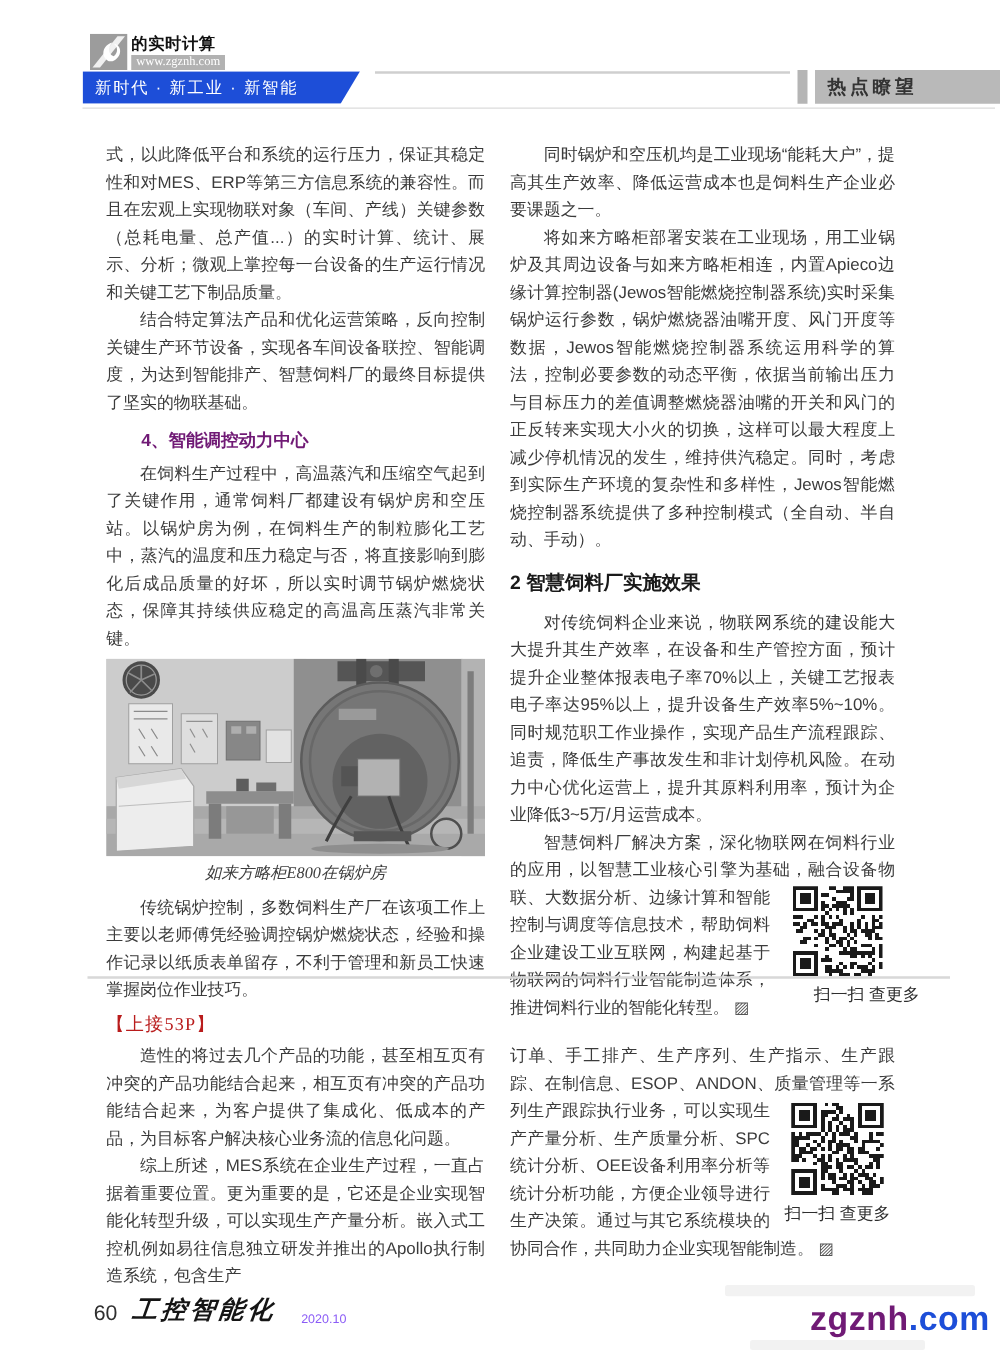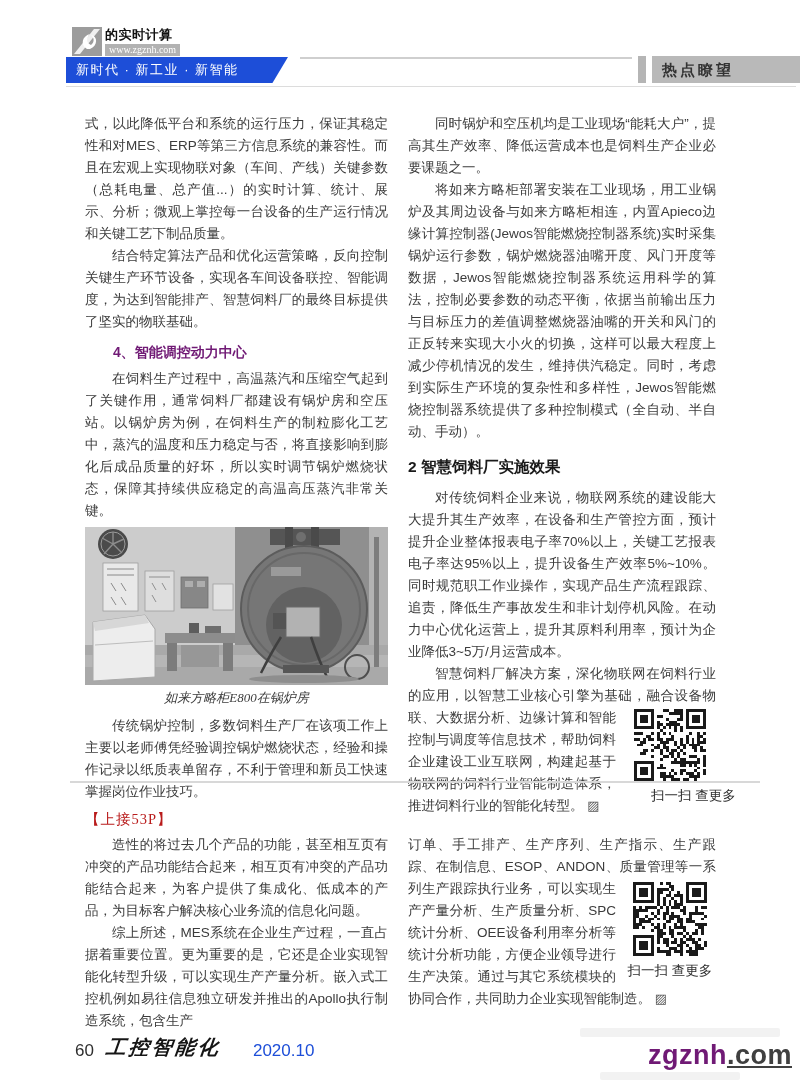--- a/index.html
+++ b/index.html
@@ -46,24 +46,24 @@
   .cont-label{position:absolute;left:85px;top:810px;font-family:"Liberation Serif","DejaVu Serif",serif;
     font-size:14.5px;color:#b91c1c;letter-spacing:1px;}
   .bot-left{position:absolute;left:85px;top:834px;width:303px;}
   .bot-right{position:absolute;left:408px;top:834px;width:308px;}
   
   .footer{position:absolute;left:75px;top:1034px;display:flex;align-items:flex-end;}
   .page-num{font-size:17px;color:#2f2f2f;}
   .journal-logo{margin-left:12px;font-family:"DejaVu Serif","Liberation Serif",serif;
     font-weight:bold;font-style:italic;font-size:20px;color:#151515;letter-spacing:3px;
     transform:skewX(-6deg);display:inline-block;}
-  .issue{margin-left:32px;font-size:17px;color:#1d4ed8;}
+  .issue{margin-left:20px;font-size:10px;color:#8b5cf6;}
   .watermark{position:absolute;right:8px;top:1040px;font-size:27px;font-weight:bold;letter-spacing:.5px;}
   .wm-red{color:#701a75;}
-  .wm-black{color:#404040;text-decoration:underline;}
+  .wm-black{color:#1d4ed8;}
   .scan-ghost{position:absolute;background:rgba(0,0,0,0.05);border-radius:2px;}
 </style>
 </head>
 <body>
 
 <div class="logo">
   <svg class="logo-icon" viewBox="0 0 30 29">
     <rect x="0" y="0" width="30" height="29" fill="#9c9c9c"></rect>
     <path d="M2 27 L22 2 L28 2 L8 27 Z" fill="#ffffff" opacity="0.85"></path>
     <path d="M15 22 C8 18 10 9 18 7 C14 11 14 16 19 18 C23 15 22 10 19 8 C26 9 26 19 18 22 Z" fill="#ffffff"></path>

